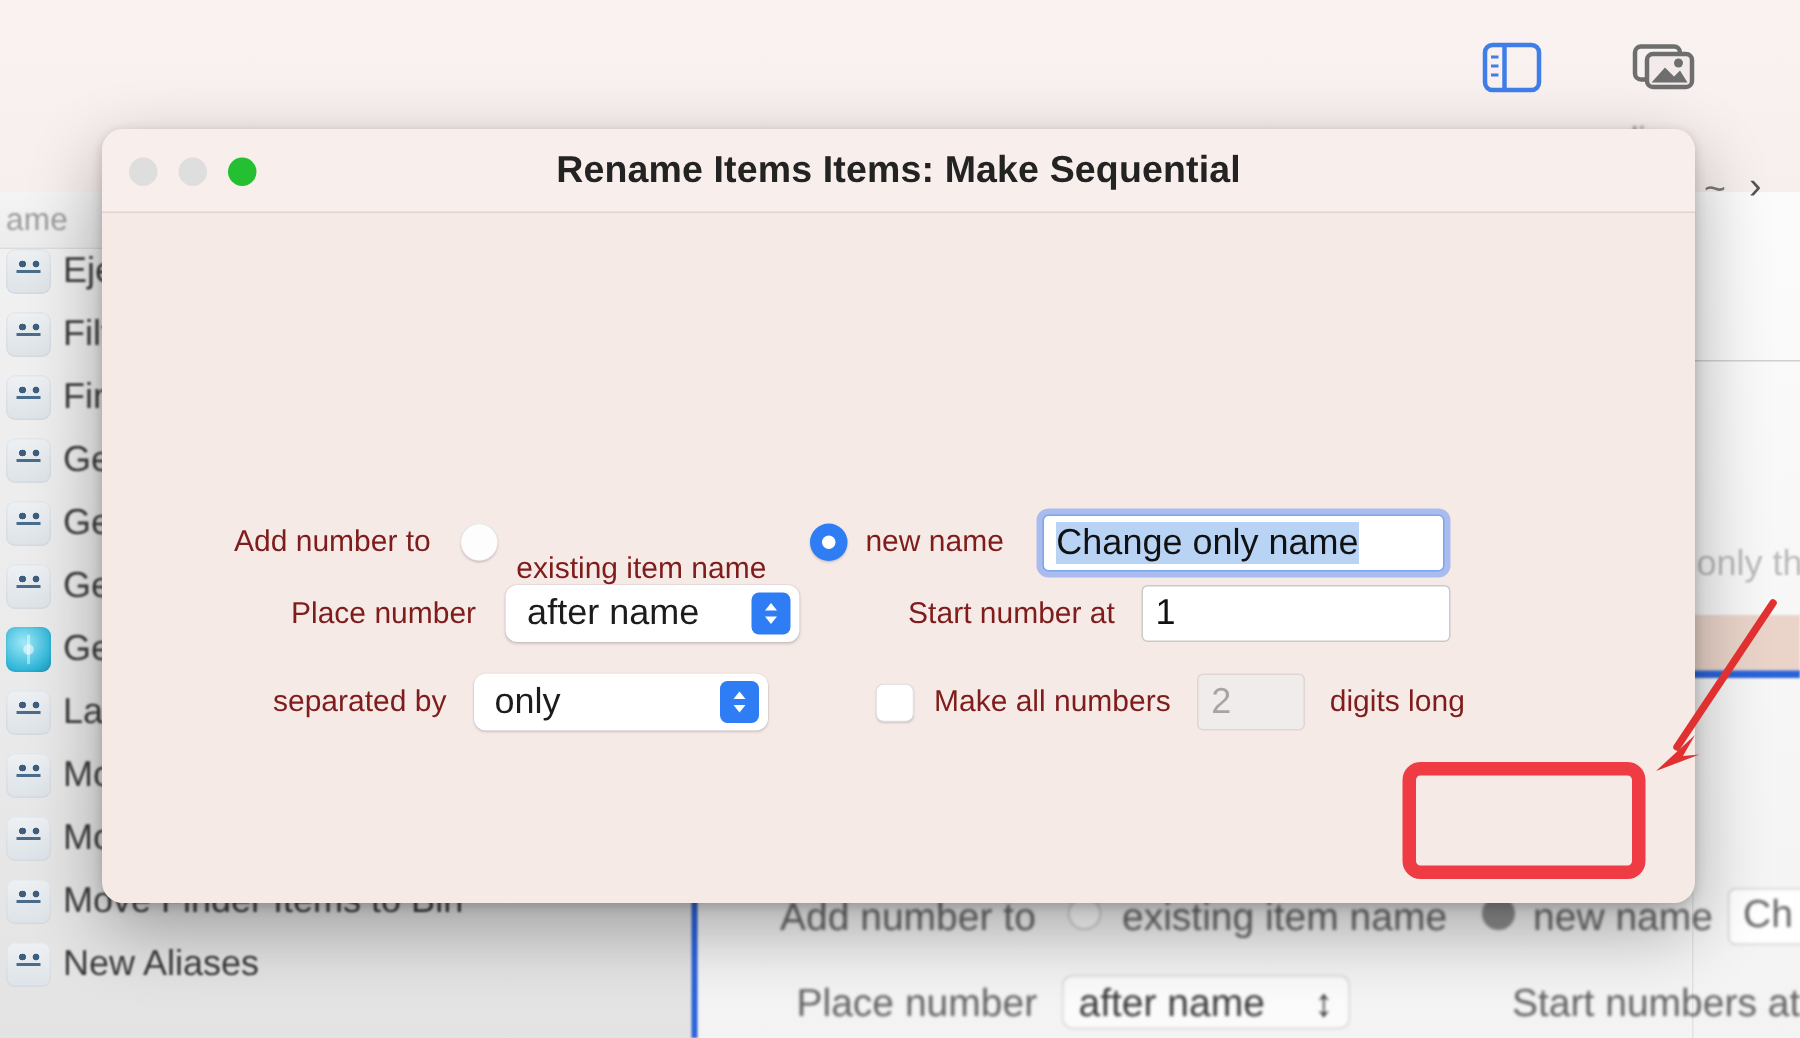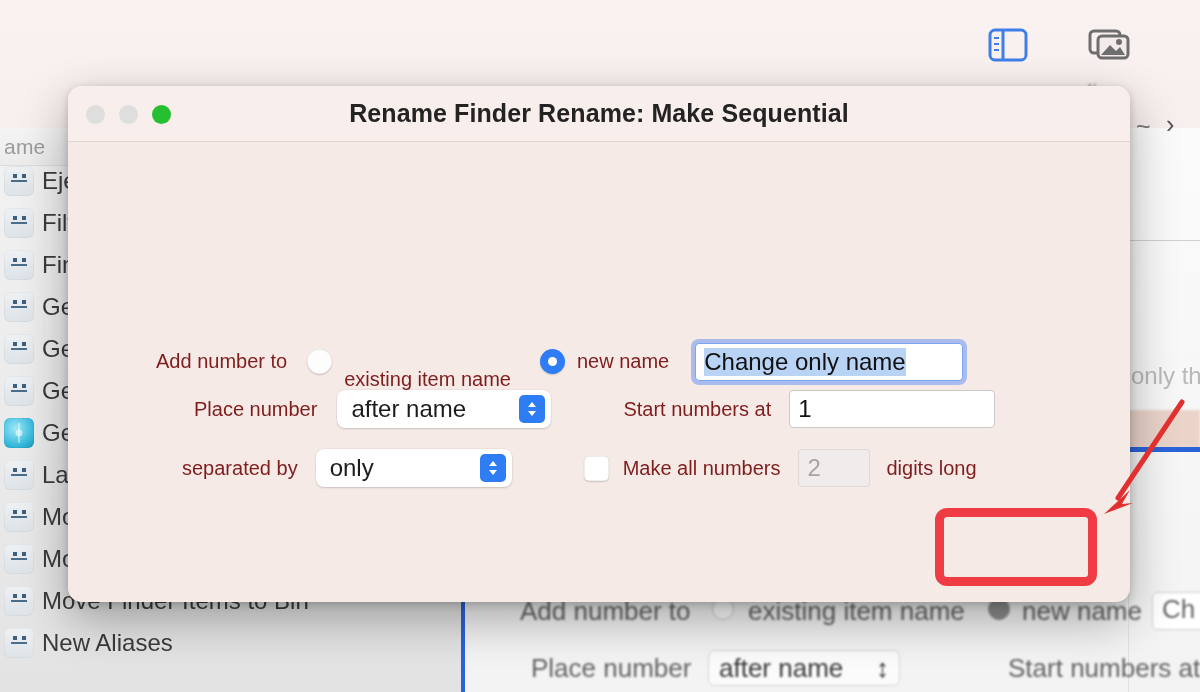--- a/index.html
+++ b/index.html
@@ -330,49 +330,49 @@
   <div class="tb-chev">›</div>
 
   <div class="dialog">
 
     <div class="titlebar">
       <div class="traffic">
         <div class="light close"></div>
         <div class="light min"></div>
         <div class="light max"></div>
       </div>
-      <div class="title">Rename Finder Rename: Make Sequential</div>
+      <div class="title">Rename Items Items: Make Sequential</div>
     </div>
 
     <div class="body">
 
 
       <div class="row" style="left:88px; top:190px;">
         <span class="lbl">Add number to</span>
         <span class="radio" style="margin-left:20px;"></span>
         <span class="lbl" style="margin-left:12px;margin-top:36px;">existing item name</span>
         <span class="radio on" style="margin-left:29px;"></span>
         <span class="lbl" style="margin-left:12px;">new name</span>
         <span class="textfield focused" style="margin-left:26px; width:268px;">
           <span class="sel">Change only name</span>
         </span>
       </div>
 
       <div class="row" style="left:126px; top:248px;">
         <span class="lbl">Place number</span>
-        <span class="popup" style="margin-left:20px; width:214px;">
+        <span class="popup" style="margin-left:20px; width:196px;">
           <span class="txt">after name</span>
           <span class="chev-box">
             <svg width="16" height="20" viewBox="0 0 16 20">
               <path d="M8 3 L12 8 L4 8 Z" fill="#ffffff"></path>
               <path d="M8 17 L4 12 L12 12 Z" fill="#ffffff"></path>
             </svg>
           </span>
         </span>
-        <span class="lbl" style="margin-left:72px;">Start numbers at</span>
+        <span class="lbl" style="margin-left:72px;">Start number at</span>
         <span class="textfield" style="margin-left:18px; width:206px;">
           <span>1</span>
         </span>
       </div>
 
       <div class="row" style="left:114px; top:307px;">
         <span class="lbl">separated by</span>
         <span class="popup" style="margin-left:18px; width:196px;">
           <span class="txt">only</span>
           <span class="chev-box">

